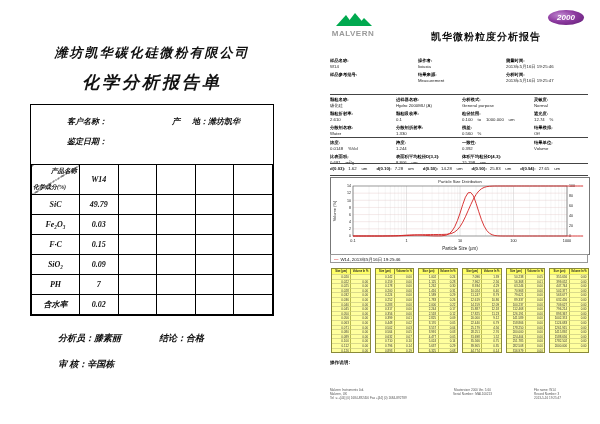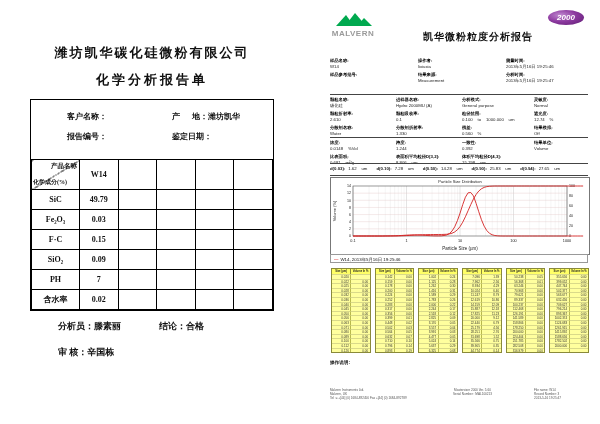--- a/index.html
+++ b/index.html
@@ -1,47 +1,47 @@
 <!DOCTYPE html>
 <html><head>
 <meta charset="utf-8">
 <style>
   html,body{margin:0;padding:0;}
   body{width:600px;height:424px;background:#ffffff;position:relative;overflow:hidden;
        font-family:"Liberation Sans",sans-serif;color:#111;}
   
-  .page-left{position:absolute;left:30px;top:44px;width:244px;font-family:"Liberation Serif",serif;}
+  .page-left{position:absolute;left:30px;top:44px;width:244px;font-family:"Liberation Serif",serif;font-style:italic;}
   .pl-title{font-size:13px;font-weight:bold;text-align:center;letter-spacing:2px;}
-  .pl-sub{font-size:13px;font-weight:bold;text-align:center;letter-spacing:3px;margin-top:9px;}
+  .pl-sub{font-size:17px;font-weight:bold;text-align:center;letter-spacing:3px;margin-top:9px;}
   .pl-box{border:1px solid #000;margin-top:10px;}
   .pl-info{padding:11px 4px 8px 12px;font-size:8px;font-weight:bold;}
   .pl-info-row{display:flex;margin-bottom:9px;margin-left:24px;}
   .pl-info-row .cell-l{width:52%;}
   .pl-info-row .cell-r{width:48%;white-space:pre;}
   table.chem{border-collapse:collapse;width:100%;table-layout:fixed;}
   table.chem td{border:1px solid #000;font-size:8px;font-weight:bold;text-align:center;
                 height:19px;padding:0;overflow:hidden;}
   table.chem tr.hdr td{height:29px;}
   td.diag{position:relative;
     background-image:linear-gradient(to bottom right,transparent 49.4%,#000 49.4%,#000 50.6%,transparent 50.6%);}
   .diag-top{position:absolute;top:2px;right:2px;font-size:6.5px;}
   .diag-bot{position:absolute;bottom:2px;left:1px;font-size:6px;}
-  .pl-footer{margin-top:9px;padding-left:28px;font-size:9px;font-weight:bold;}
+  .pl-footer{margin-top:16px;padding-left:28px;font-size:9px;font-weight:bold;}
   .pl-footer .row2{margin-top:13px;}
   .pl-footer .concl{margin-left:38px;}
   
   .page-right{position:absolute;left:318px;top:0;width:282px;height:424px;}
   .mal-logo{position:absolute;left:12px;top:12px;width:46px;height:30px;}
   .ms-word{position:absolute;left:96px;top:13px;width:150px;font-size:9px;font-weight:bold;
            letter-spacing:3.5px;color:#222;white-space:nowrap;}
   .ms-badge{position:absolute;left:230px;top:10px;width:36px;height:15px;border-radius:50%;
             background:radial-gradient(ellipse at 35% 35%,#c08ad0 0%,#8d3aa0 45%,#5e1b72 100%);
             color:#fff;font-size:8px;font-style:italic;font-weight:bold;text-align:center;
             line-height:15px;}
-  .ms-title{position:absolute;left:60px;top:30px;width:200px;text-align:center;font-size:10px;
+  .ms-title{position:absolute;left:68px;top:30px;width:200px;text-align:center;font-size:10px;
             font-weight:bold;letter-spacing:1px;}
   .rule{position:absolute;left:12px;width:258px;border-top:1px solid #444;}
   .fgrid{position:absolute;left:12px;width:262px;display:grid;}
   .fgrid-a{grid-template-columns:88px 88px 86px;top:58px;}
   .fgrid-b{grid-template-columns:66px 66px 72px 58px;top:97px;}
   .fgrid-c{grid-template-columns:66px 66px 72px 58px;top:140px;}
   .fld{margin-bottom:3px;min-height:11px;}
   .fl{font-size:4.3px;font-weight:bold;color:#000;}
   .fv{font-size:4.3px;color:#222;white-space:pre;margin-top:1px;}
   .drow{position:absolute;left:12px;top:166px;width:262px;display:flex;gap:9px;font-size:4.3px;}
@@ -78,21 +78,20 @@
   <div class="pl-title">潍坊凯华碳化硅微粉有限公司</div>
   <div class="pl-sub">化学分析报告单</div>
 
   <div class="pl-box">
     <div class="pl-info">
       <div class="pl-info-row">
         <div class="cell-l">客户名称：</div>
         <div class="cell-r"><span>产      地：</span><span>潍坊凯华</span></div>
       </div>
       <div class="pl-info-row">
-        <div class="cell-l">报告编号：</div>
         <div class="cell-r">鉴定日期：</div>
       </div>
     </div>
 
     <table class="chem">
       <colgroup>
           <col style="width:48px">
           <col>
           <col>
           <col>

